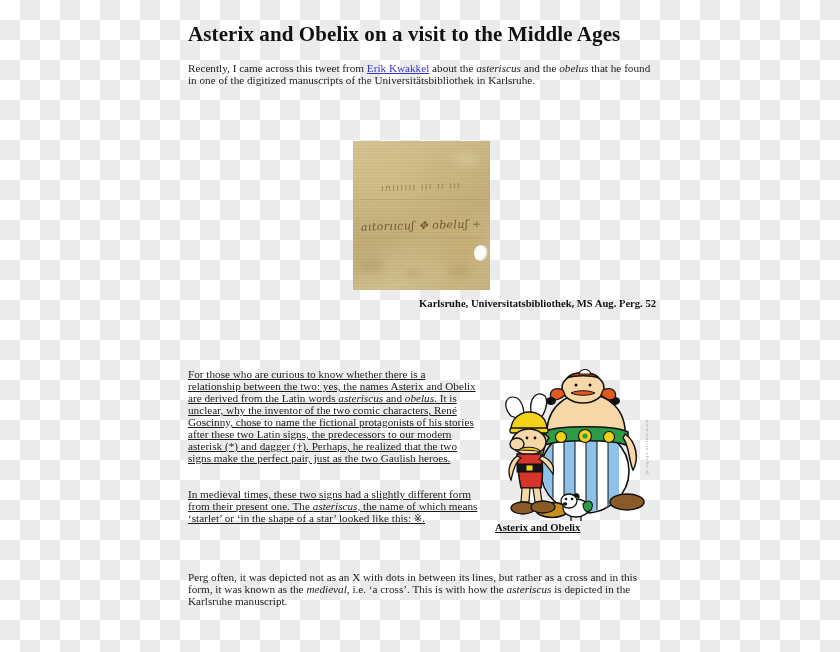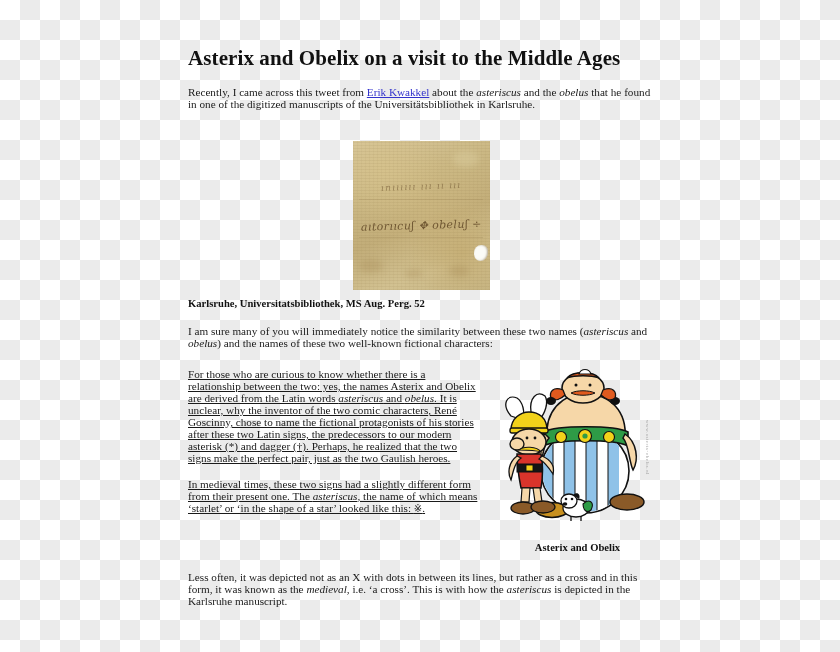--- a/index.html
+++ b/index.html
@@ -22,21 +22,21 @@
 
   .page {
     position: relative;
     width: 840px;
     height: 652px;
   }
 
   .content {
     position: absolute;
     left: 188px;
-    top: 44px;
+    top: 20px;
     width: 468px;
   }
 
   h1.doc-title {
     font-size: 21px;
     line-height: 28px;
     font-weight: bold;
     margin: 0 0 14px 0;
     letter-spacing: 0.1px;
     color: #111111;
@@ -140,43 +140,44 @@
     border-radius: 50% 40% 55% 45%;
     background: #fbfbf7;
     box-shadow: -1px 0 2px rgba(120,98,58,0.5) inset;
   }
 
   .ms-caption {
     position: absolute;
     left: 188px;
     top: 298px;
     width: 468px;
+    text-align: right;
+    font-size: 10.6px;
+    font-weight: bold;
+    color: #111111;
+  }
+
+  
+  .ao-figure {
+    position: absolute;
+    left: 495px;
+    top: 368px;
+    width: 165px;
+    height: 160px;
+  }
+  .ao-caption {
+    position: absolute;
+    left: 495px;
+    top: 522px;
+    width: 165px;
     text-align: left;
     font-size: 10.6px;
     font-weight: bold;
     color: #111111;
-  }
-
-  
-  .ao-figure {
-    position: absolute;
-    left: 495px;
-    top: 368px;
-    width: 165px;
-    height: 160px;
-  }
-  .ao-caption {
-    position: absolute;
-    left: 495px;
-    top: 542px;
-    width: 165px;
-    text-align: center;
-    font-size: 10.6px;
-    font-weight: bold;
-    color: #111111;
+    text-decoration: underline;
   }
   .ao-watermark {
     position: absolute;
     left: 150px;
     top: 52px;
     font-size: 5px;
     color: #8a8a8a;
     letter-spacing: 0.5px;
     writing-mode: vertical-rl;
     opacity: 0.75;
@@ -211,28 +212,25 @@
       <div class="ms-rule" style="top:58px;"></div>
       <div class="ms-rule" style="top:96px;"></div>
       <div class="ms-line-faint">ınıııııı ııı ıı ııı</div>
       <div class="ms-line-main">aıtorııcuʃ ✥ obeluʃ ÷</div>
       <div class="ms-hole"></div>
     </div>
   </div>
 
   <div class="ms-caption">Karlsruhe, Universitatsbibliothek, MS Aug. Perg. 52</div>
 
-  <div class="content" style="top:325px;">
-    <p class="para"><span>I am sure many of you will immediately notice the similarity between these two names (</span><em>asteriscus</em><span> and </span><em>obelus</em><span>) and the names of these two well-known fictional characters:</span></p>
-  </div>
 
   <div class="content" style="top:368px; width:300px;">
     <p class="para narrow"><span>For those who are curious to know whether there is a relationship between the two: yes, the names Asterix and Obelix are derived from the Latin words </span><em>asteriscus</em><span> and </span><em>obelus</em><span>. It is unclear, why the inventor of the two comic characters, René Goscinny, chose to name the fictional protagonists of his stories after these two Latin signs, the predecessors to our modern asterisk (*) and dagger (†). Perhaps, he realized that the two signs make the perfect pair, just as the two Gaulish heroes.</span></p>
 
-    <p class="para narrow" style="margin-top:14px;"><span>In medieval times, these two signs had a slightly different form from their present one. The </span><em>asteriscus</em><span>, the name of which means ‘starlet’ or ‘in the shape of a star’ looked like this: </span><span class="refmark">※</span><span>.</span></p>
+    <p class="para narrow" style="margin-top:24px;"><span>In medieval times, these two signs had a slightly different form from their present one. The </span><em>asteriscus</em><span>, the name of which means ‘starlet’ or ‘in the shape of a star’ looked like this: </span><span class="refmark">※</span><span>.</span></p>
   </div>
 
   <div class="ao-figure">
     <svg width="165" height="160" viewBox="0 0 165 160">
 
       <g>
         <ellipse cx="90" cy="103" rx="44" ry="42" fill="#ffffff" stroke="#111" stroke-width="1.6"></ellipse>
         <clipPath id="trClip">
             <ellipse cx="90" cy="103" rx="43" ry="41"></ellipse>
           </clipPath>
@@ -330,16 +328,16 @@
       </g>
 
       <ellipse cx="63" cy="112" rx="3" ry="9" fill="#ffffff" opacity="0.0"></ellipse>
     </svg>
     <div class="ao-watermark">www.asterix-obelix.nl</div>
   </div>
 
   <div class="ao-caption">Asterix and Obelix</div>
 
   <div class="content" style="top:571px;">
-    <p class="para"><span>Less often, it was depicted not as an X with dots in between its lines, but rather as a cross and in this form, it was known as the </span><em>medieval</em><span>, i.e. ‘a cross’. This is with how the </span><em>asteriscus</em><span> is depicted in the Karlsruhe manuscript.</span></p>
+    <p class="para"><span>Perg often, it was depicted not as an X with dots in between its lines, but rather as a cross and in this form, it was known as the </span><em>medieval</em><span>, i.e. ‘a cross’. This is with how the </span><em>asteriscus</em><span> is depicted in the Karlsruhe manuscript.</span></p>
   </div>
 
 </div>
 
 </body></html>

